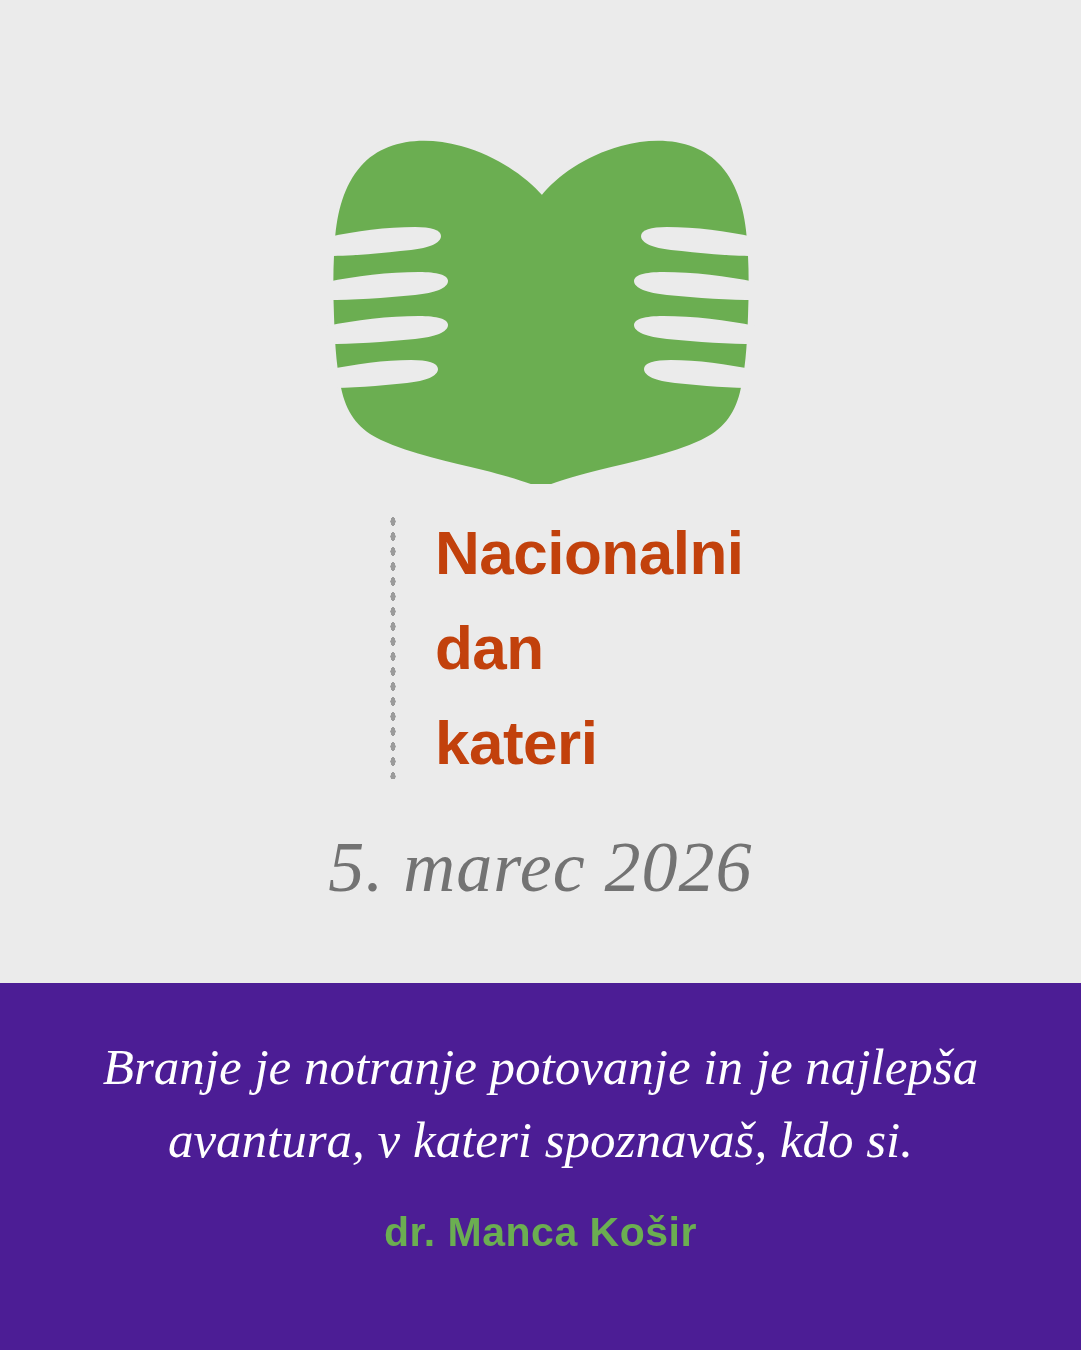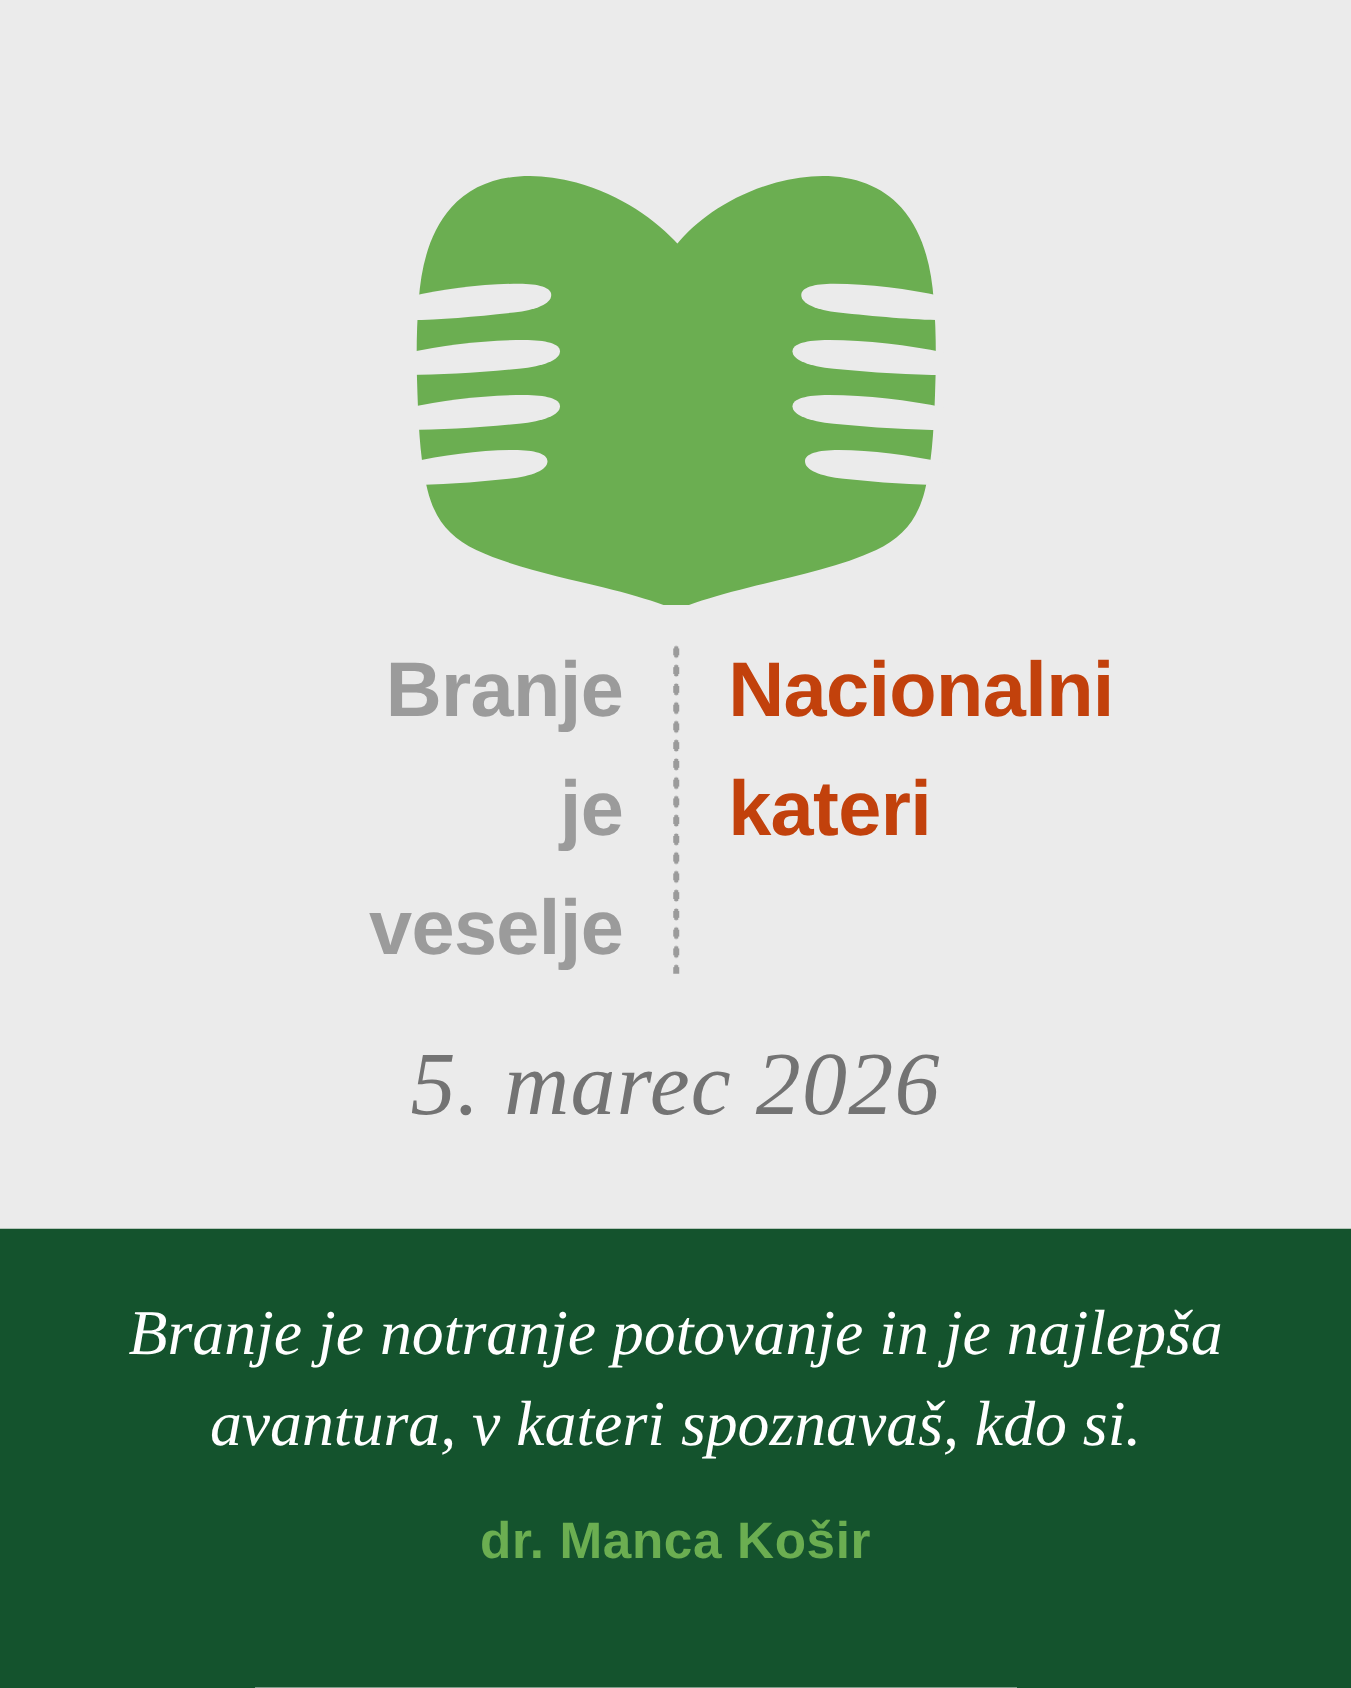--- a/index.html
+++ b/index.html
@@ -112,21 +112,21 @@
     letter-spacing: 1px;
   }
 
   
   .bottom-section {
     position: absolute;
     top: 983px;
     left: 0;
     width: 100%;
     height: 367px;
-    background: #14532d;
+    background: #4c1d95;
     box-sizing: border-box;
   }
 
   .quote {
     position: absolute;
     top: 48px;
     left: 0;
     width: 100%;
     padding: 0 60px;
     box-sizing: border-box;
@@ -237,30 +237,26 @@
           C 416 260, 386 256, 360 256
           C 343 256, 333 259, 333 265
           C 333 272, 345 277, 364 279
           C 392 282, 422 284, 444 284
           Z"></path>
       </svg>
     </div>
 
     <div class="lockup">
 
-      <div class="lockup-left">
-        <div class="line">Branje</div>
-        <div class="line">je</div>
-        <div class="line">veselje</div>
-      </div>
 
       <div class="dotted-rule"></div>
 
       <div class="lockup-right">
         <div class="line">Nacionalni</div>
+        <div class="line">dan</div>
         <div class="line">kateri</div>
       </div>
 
     </div>
 
     <div class="date-line">5. marec 2026</div>
 
   </div>
 
   <div class="bottom-section">

